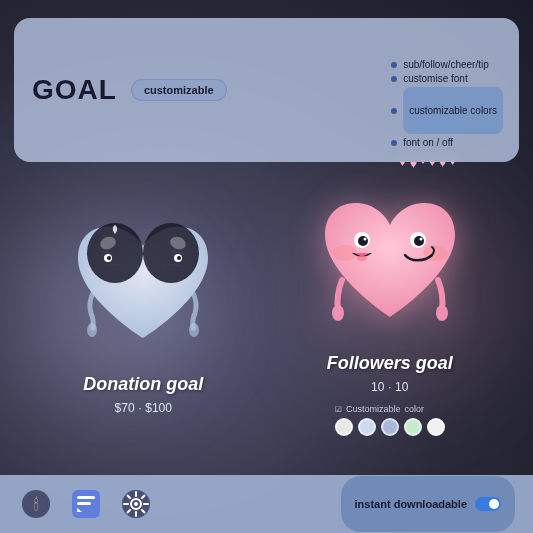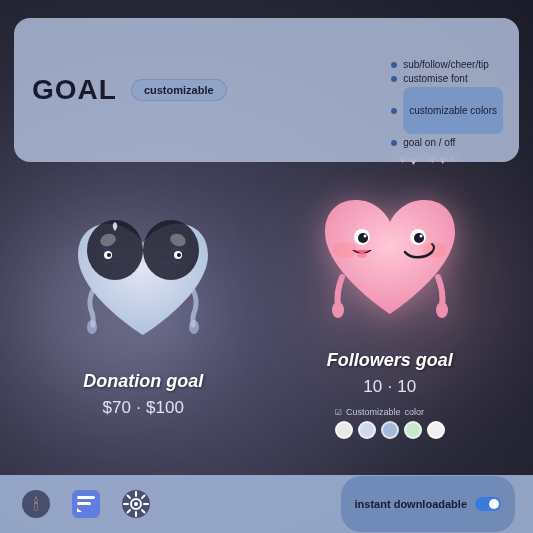--- a/index.html
+++ b/index.html
@@ -197,21 +197,21 @@
     
     .widget-label {
       font-size: 18px;
       font-weight: 700;
       color: #fff;
       text-shadow: 1px 1px 3px rgba(0,0,0,0.5);
       font-style: italic;
     }
 
     .widget-value {
-      font-size: 17px;
+      font-size: 12px;
       color: #dde5f5;
       font-weight: 500;
     }
 
     
     .color-section {
       display: flex;
       flex-direction: column;
       align-items: flex-start;
       gap: 4px;
@@ -322,21 +322,21 @@
     <div class="feature-item">
       <span class="feature-dot"></span>
       <span>customise font</span>
     </div>
     <div class="feature-item">
       <span class="feature-dot"></span>
       <span class="feature-highlight">customizable colors</span>
     </div>
     <div class="feature-item">
       <span class="feature-dot"></span>
-      <span>goal on / off</span>
+      <span>font on / off</span>
     </div>
   </div>
 </div>
 
 <div class="main-content">
 
   <div class="widget-card">
     <div class="character-container">
       <div class="donation-character">
         

